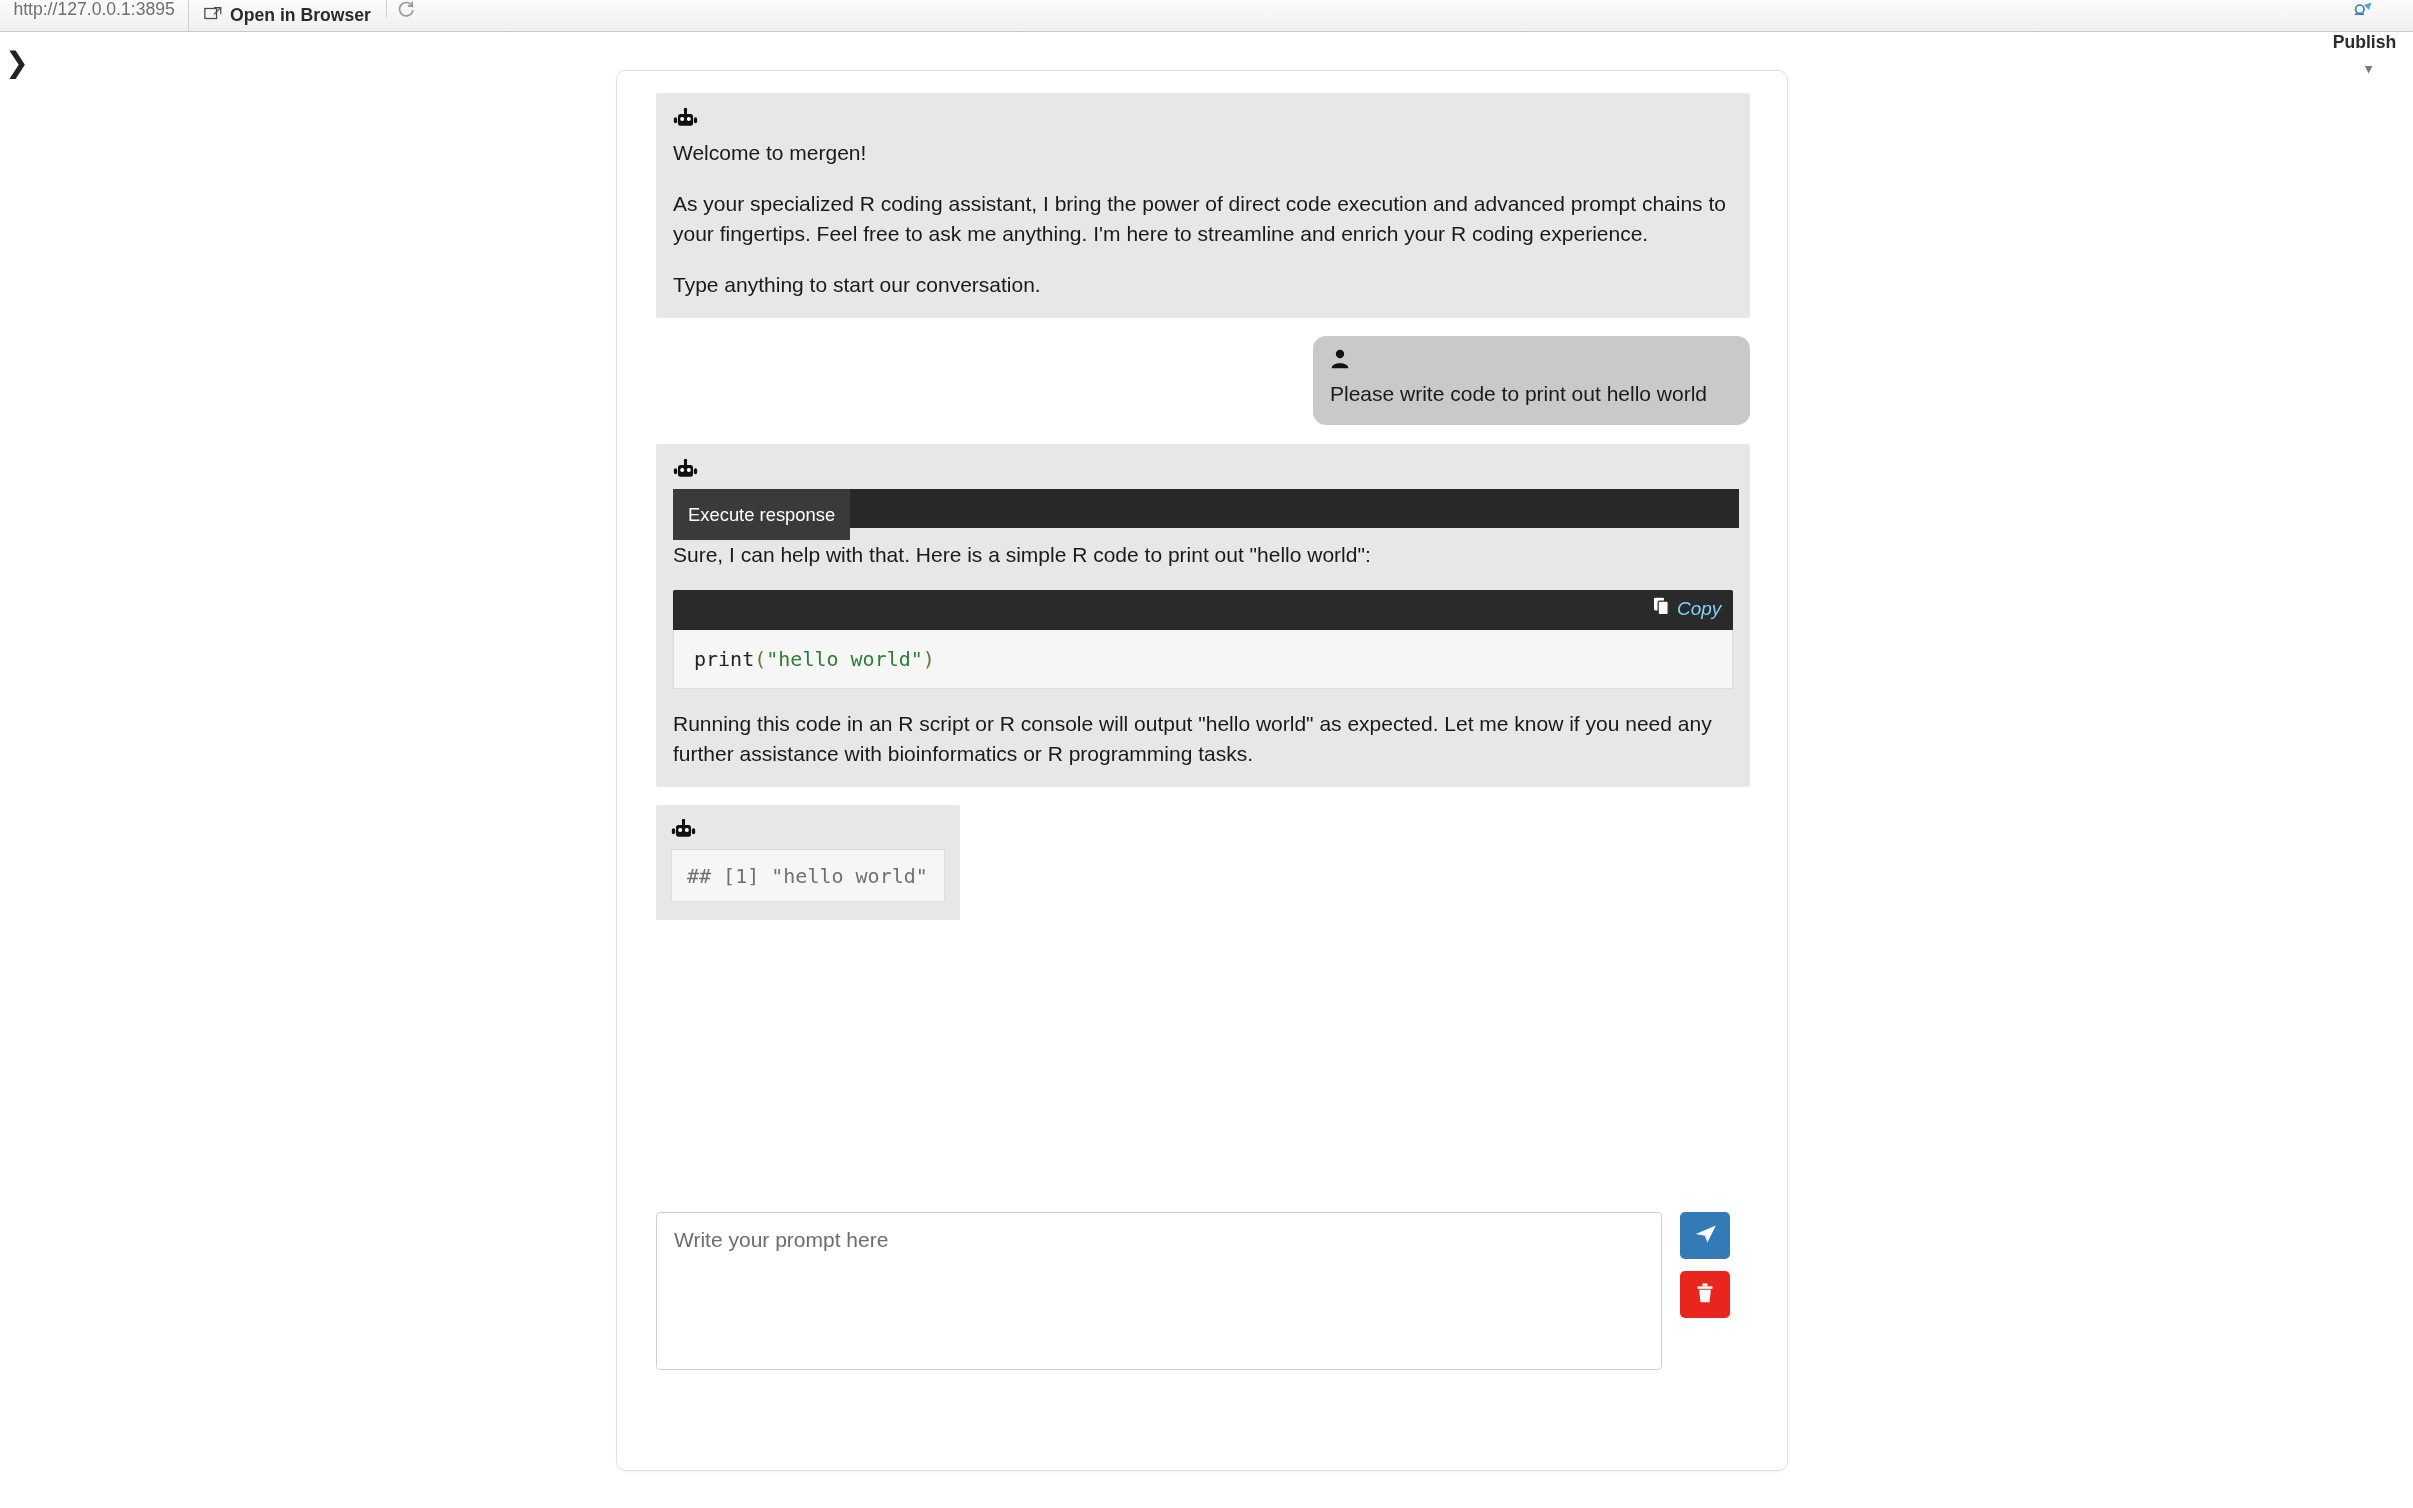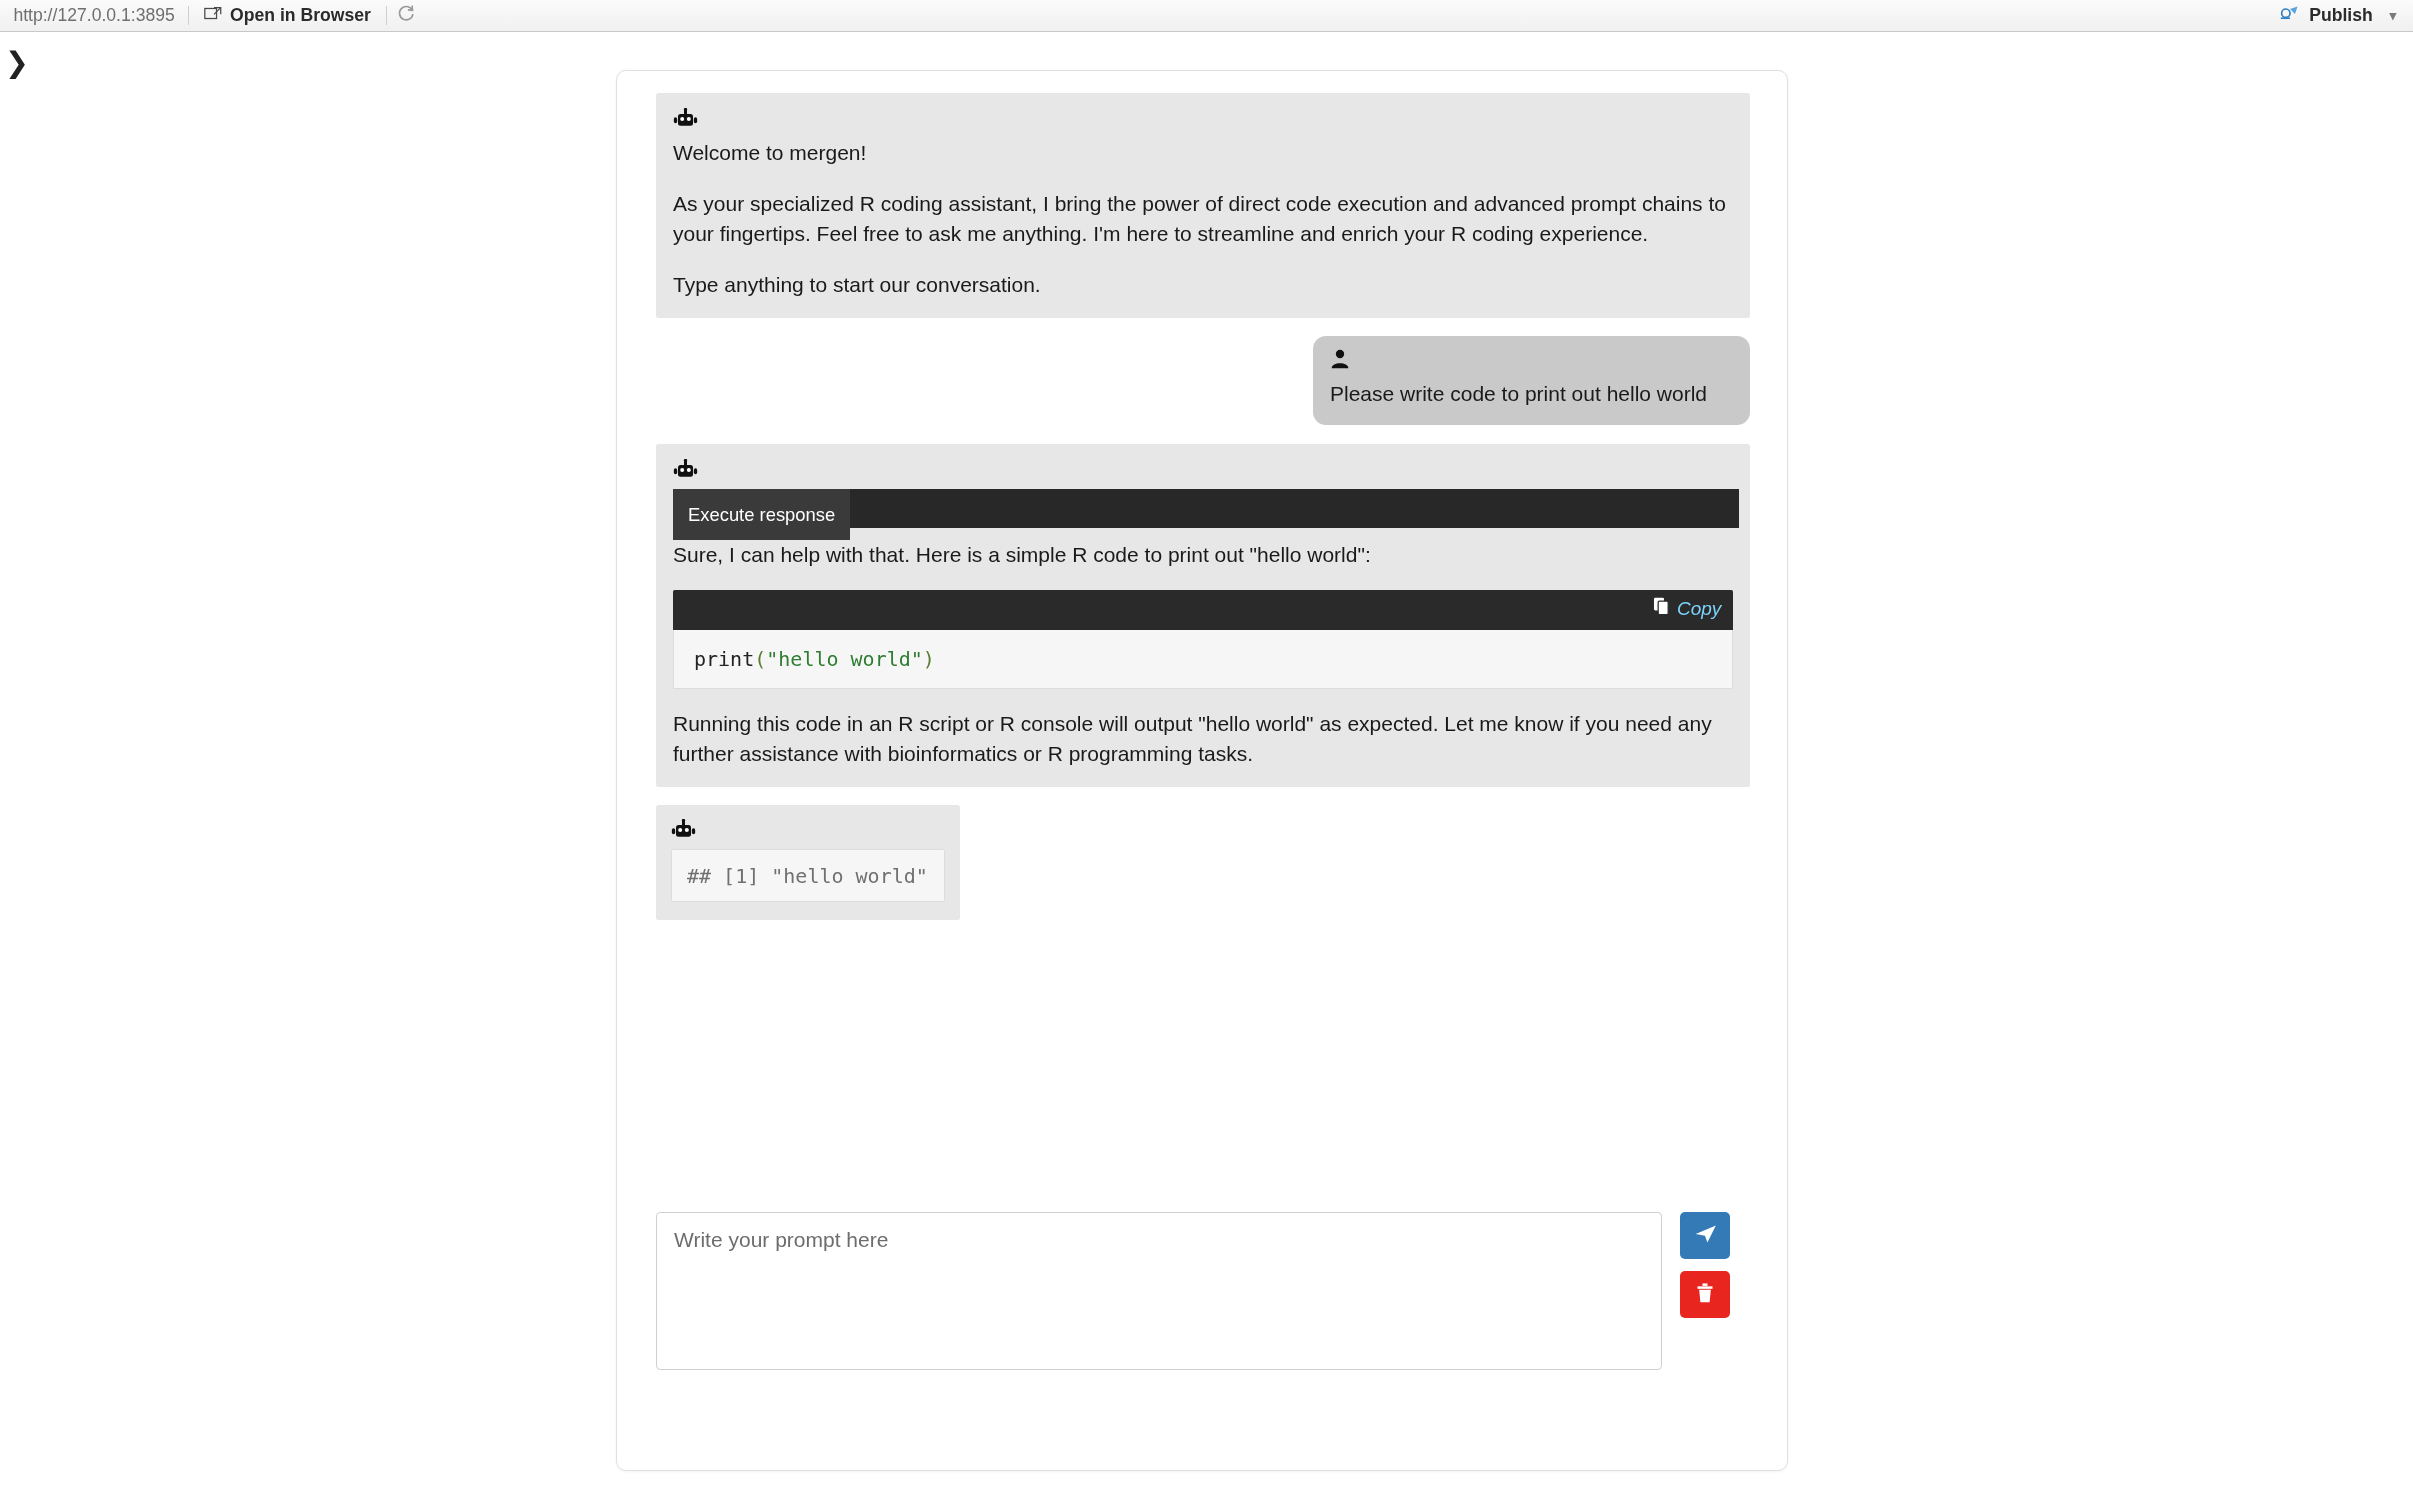--- a/index.html
+++ b/index.html
@@ -11,21 +11,20 @@
     overflow: hidden;
   }
 
   
   .toolbar {
     height: 32px;
     width: 100%;
     background: linear-gradient(#fbfbfb, #f0f0f0);
     border-bottom: 0.8px solid #c8c8c8;
     display: flex;
-    align-items: center;
     padding: 0 13.4px;
     font-size: 17.6px;
     color: #333;
   }
   .toolbar .url {
     color: #6f6f6f;
     font-size: 17.6px;
     padding-right: 13.4px;
     border-right: 0.8px solid #cfcfcf;
     line-height: 18.4px;
@@ -49,20 +48,21 @@
     cursor: default;
   }
   .toolbar .spacer { flex: 1; }
   .toolbar .publish {
     display: flex;
     align-items: center;
     gap: 8.4px;
     color: #2b2b2b;
     font-weight: bold;
     padding-right: 3.4px;
+    flex-direction: column;
   }
   .toolbar .caret {
     color: #7a7a7a;
     font-size: 13.4px;
     margin-left: 8.4px;
   }
 
   
   .left-chevron {
     position: absolute;

